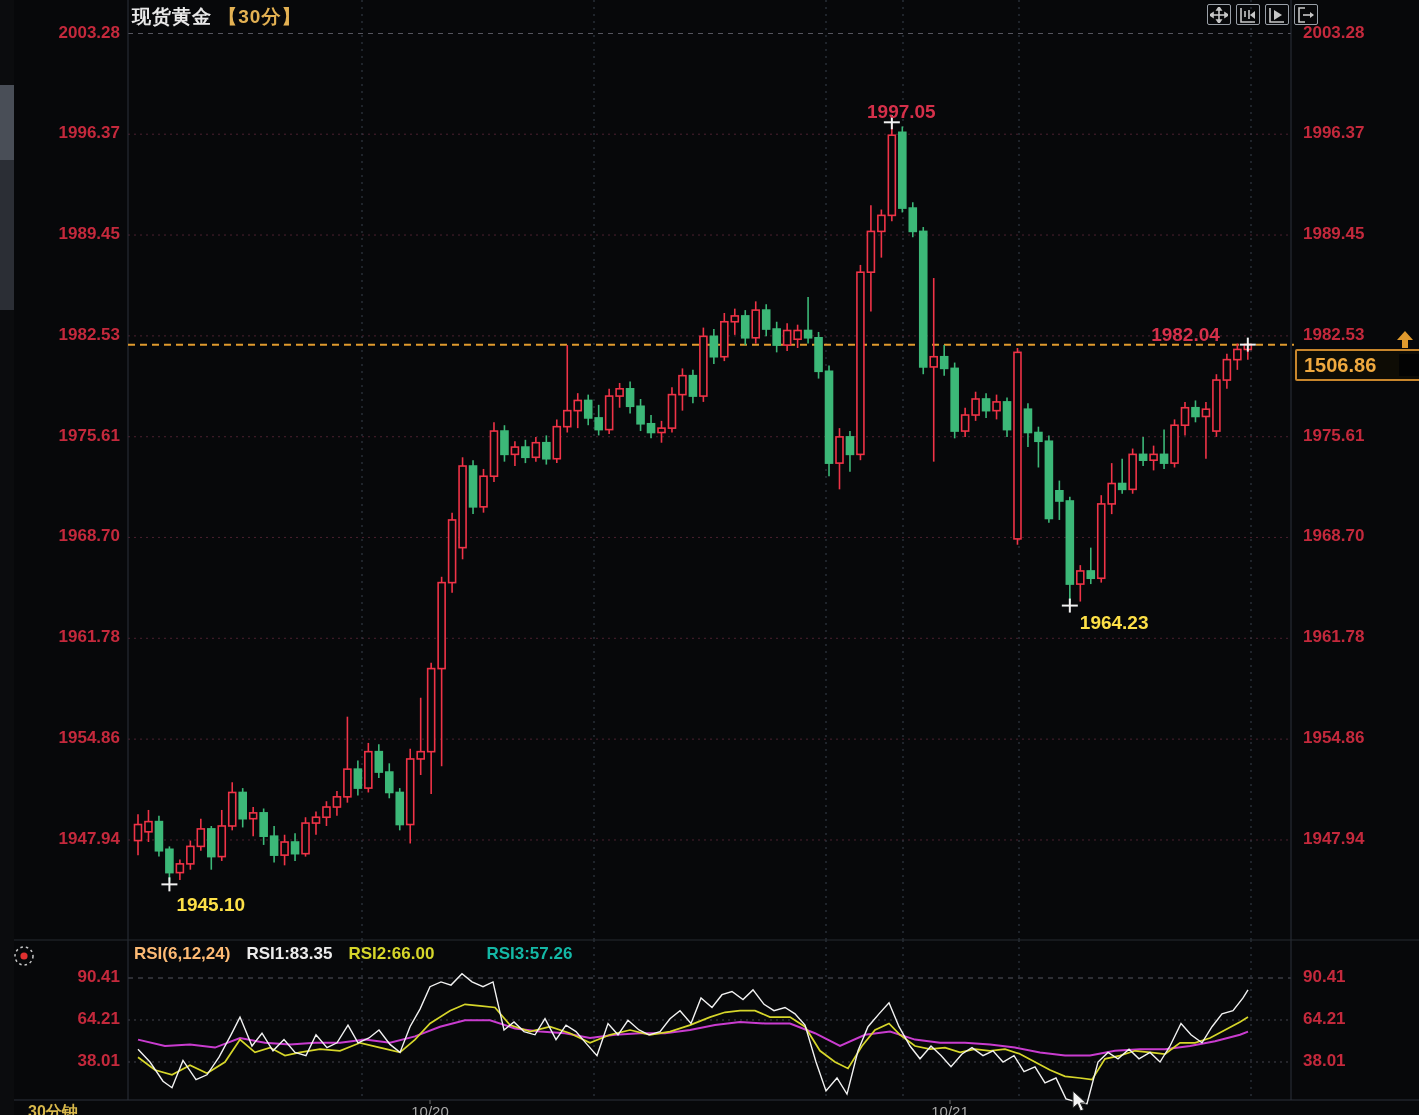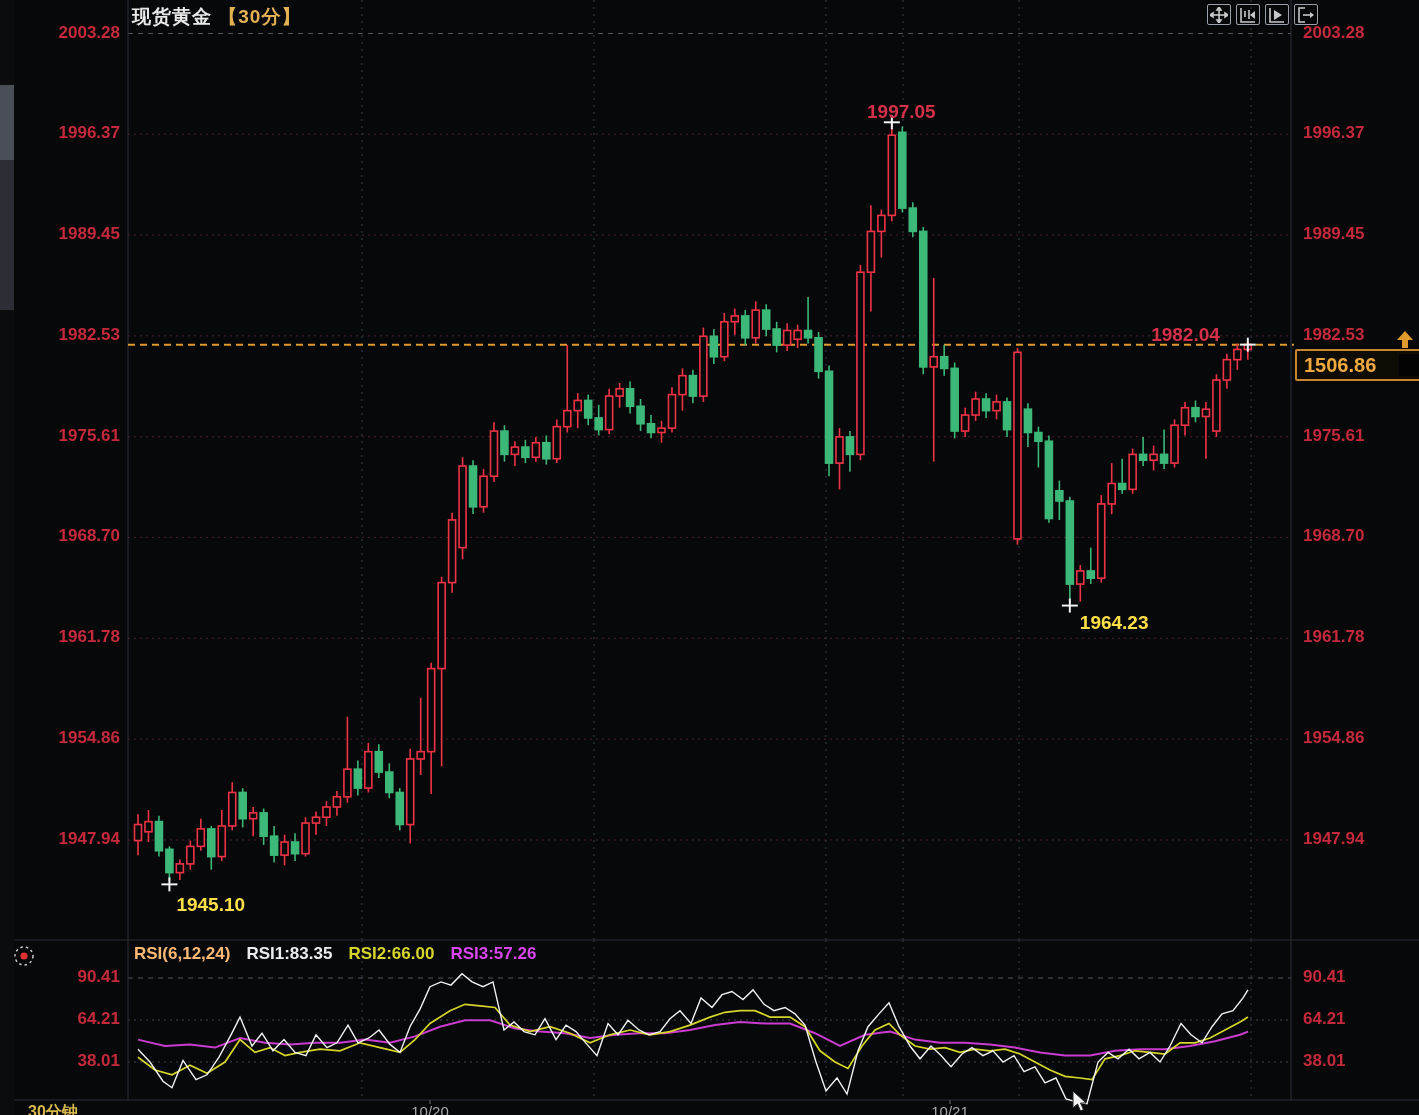--- a/index.html
+++ b/index.html
@@ -30,21 +30,21 @@
   
   #price-tag{left:1295px;top:349px;width:118px;height:28px;border:2px solid #c8862c;border-radius:2px;
              background:#0e0c05;color:#f0a93f;font-size:20px;font-weight:bold;line-height:28px;padding-left:7px;}
   #price-tag .blk{position:absolute;right:3px;top:3px;width:20px;height:22px;background:#030303;}
   
   #rsi-header{left:134px;top:944px;font-size:17px;font-weight:600;white-space:nowrap;}
   #rsi-header span{margin-right:16px;}
   #rsi-name{color:#fdba74;}
   #rsi1-label{color:#ececec;}
   #rsi2-label{color:#d6d62a;}
-  #rsi3-label{color:#d946ef;}
+  #rsi3-label{color:#14b8a6;margin-left:36px;}
   
   .xdate{width:70px;text-align:center;color:#a8a8a8;font-size:15px;}
   #footer-label{left:28px;top:1102px;color:#d8b84a;font-size:16px;font-weight:bold;}
 </style>
 </head>
 <body>
 
 <div id="app">
   <svg id="chart-svg" width="1419" height="1115">
       <g>

